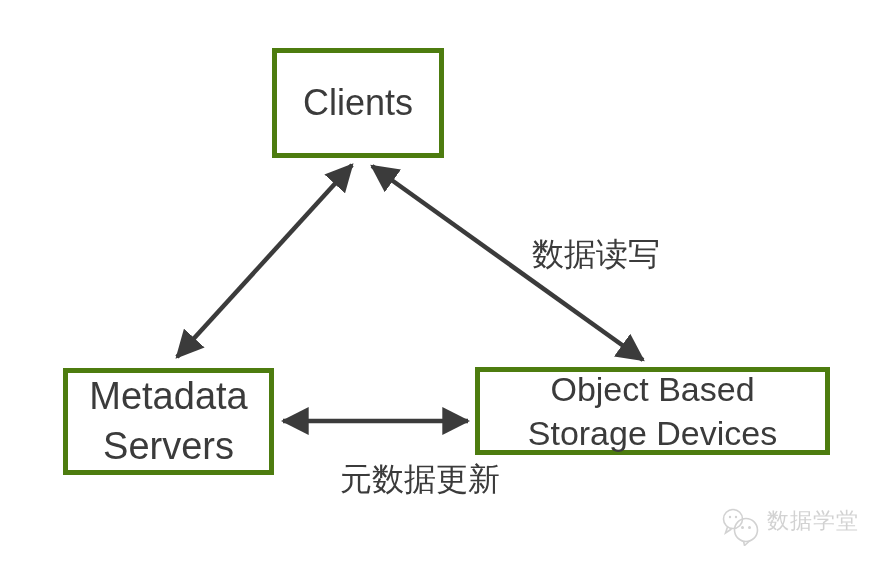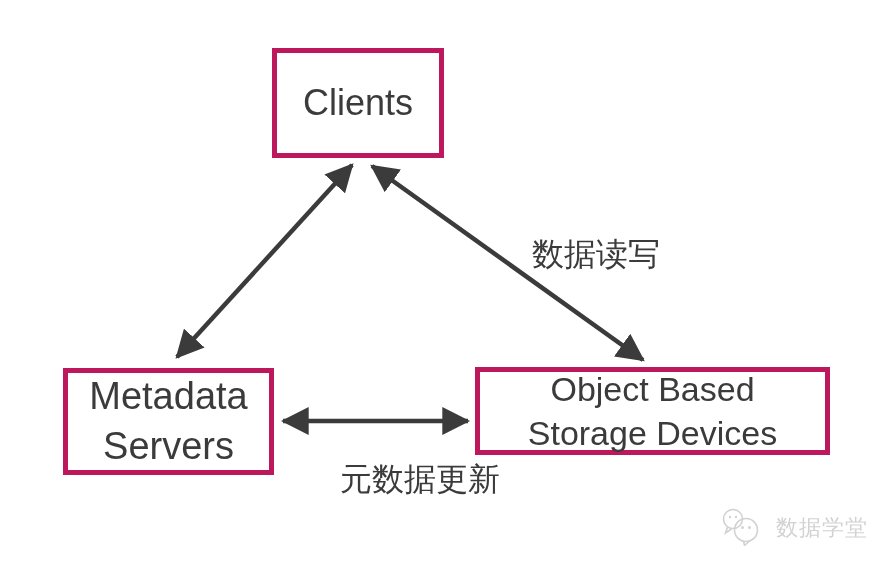--- a/index.html
+++ b/index.html
@@ -5,21 +5,21 @@
   html,body{margin:0;padding:0;background:#ffffff;}
   .canvas{
     position:relative;
     width:879px;height:564px;
     background:#ffffff;
     font-family:"Liberation Sans","DejaVu Sans",sans-serif;
     overflow:hidden;
   }
   .node{
     position:absolute;
-    border:5px solid #be185d;
+    border:5px solid #4d7c0f;
     background:#ffffff;
     color:#3b3b3b;
     display:flex;align-items:center;justify-content:center;
     text-align:center;
     white-space:pre-line;
     box-sizing:border-box;
     z-index:2;
   }
   .node-clients{left:272px;top:48px;width:172px;height:110px;font-size:36px;}
   .node-metadata{left:63px;top:368px;width:211px;height:107px;font-size:38px;line-height:1.3;}
@@ -32,21 +32,21 @@
     white-space:nowrap;
     transform:translate(-50%,-50%);
     z-index:3;
   }
   .label-left{left:169px;top:247px;}
   .label-right{left:596px;top:255px;}
   .label-bottom{left:394px;top:480px;margin-left:26px;}
   .watermark{
     position:absolute;
     left:720px;top:506px;
-    display:flex;align-items:center;gap:14px;
+    display:flex;gap:5px;
     z-index:3;
   }
   .watermark-text{
     color:#d2d2d2;
     font-size:22px;
     letter-spacing:1px;
     white-space:nowrap;
   }
 </style>
 </head>

